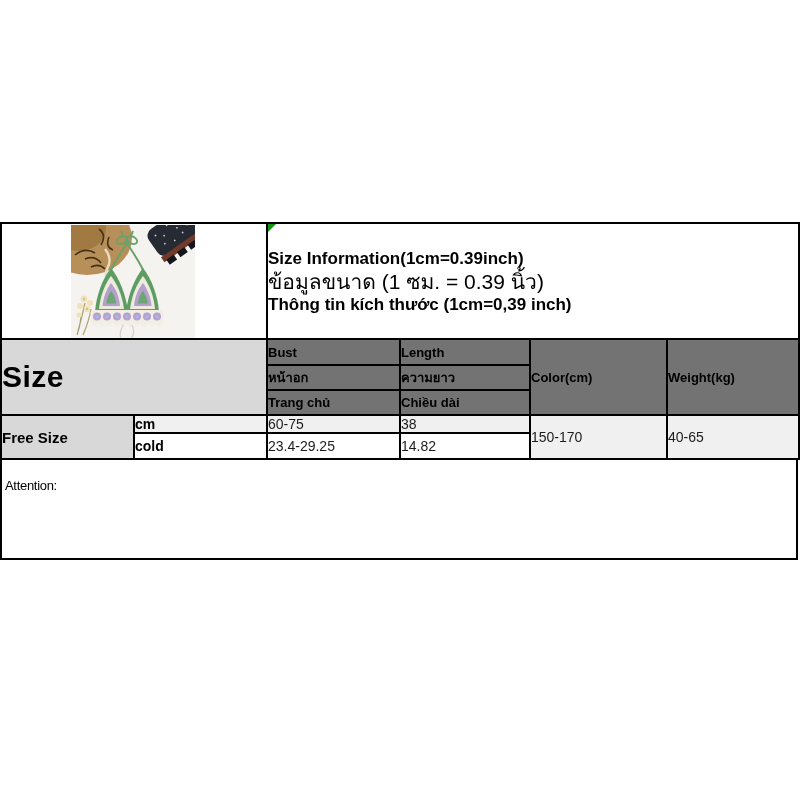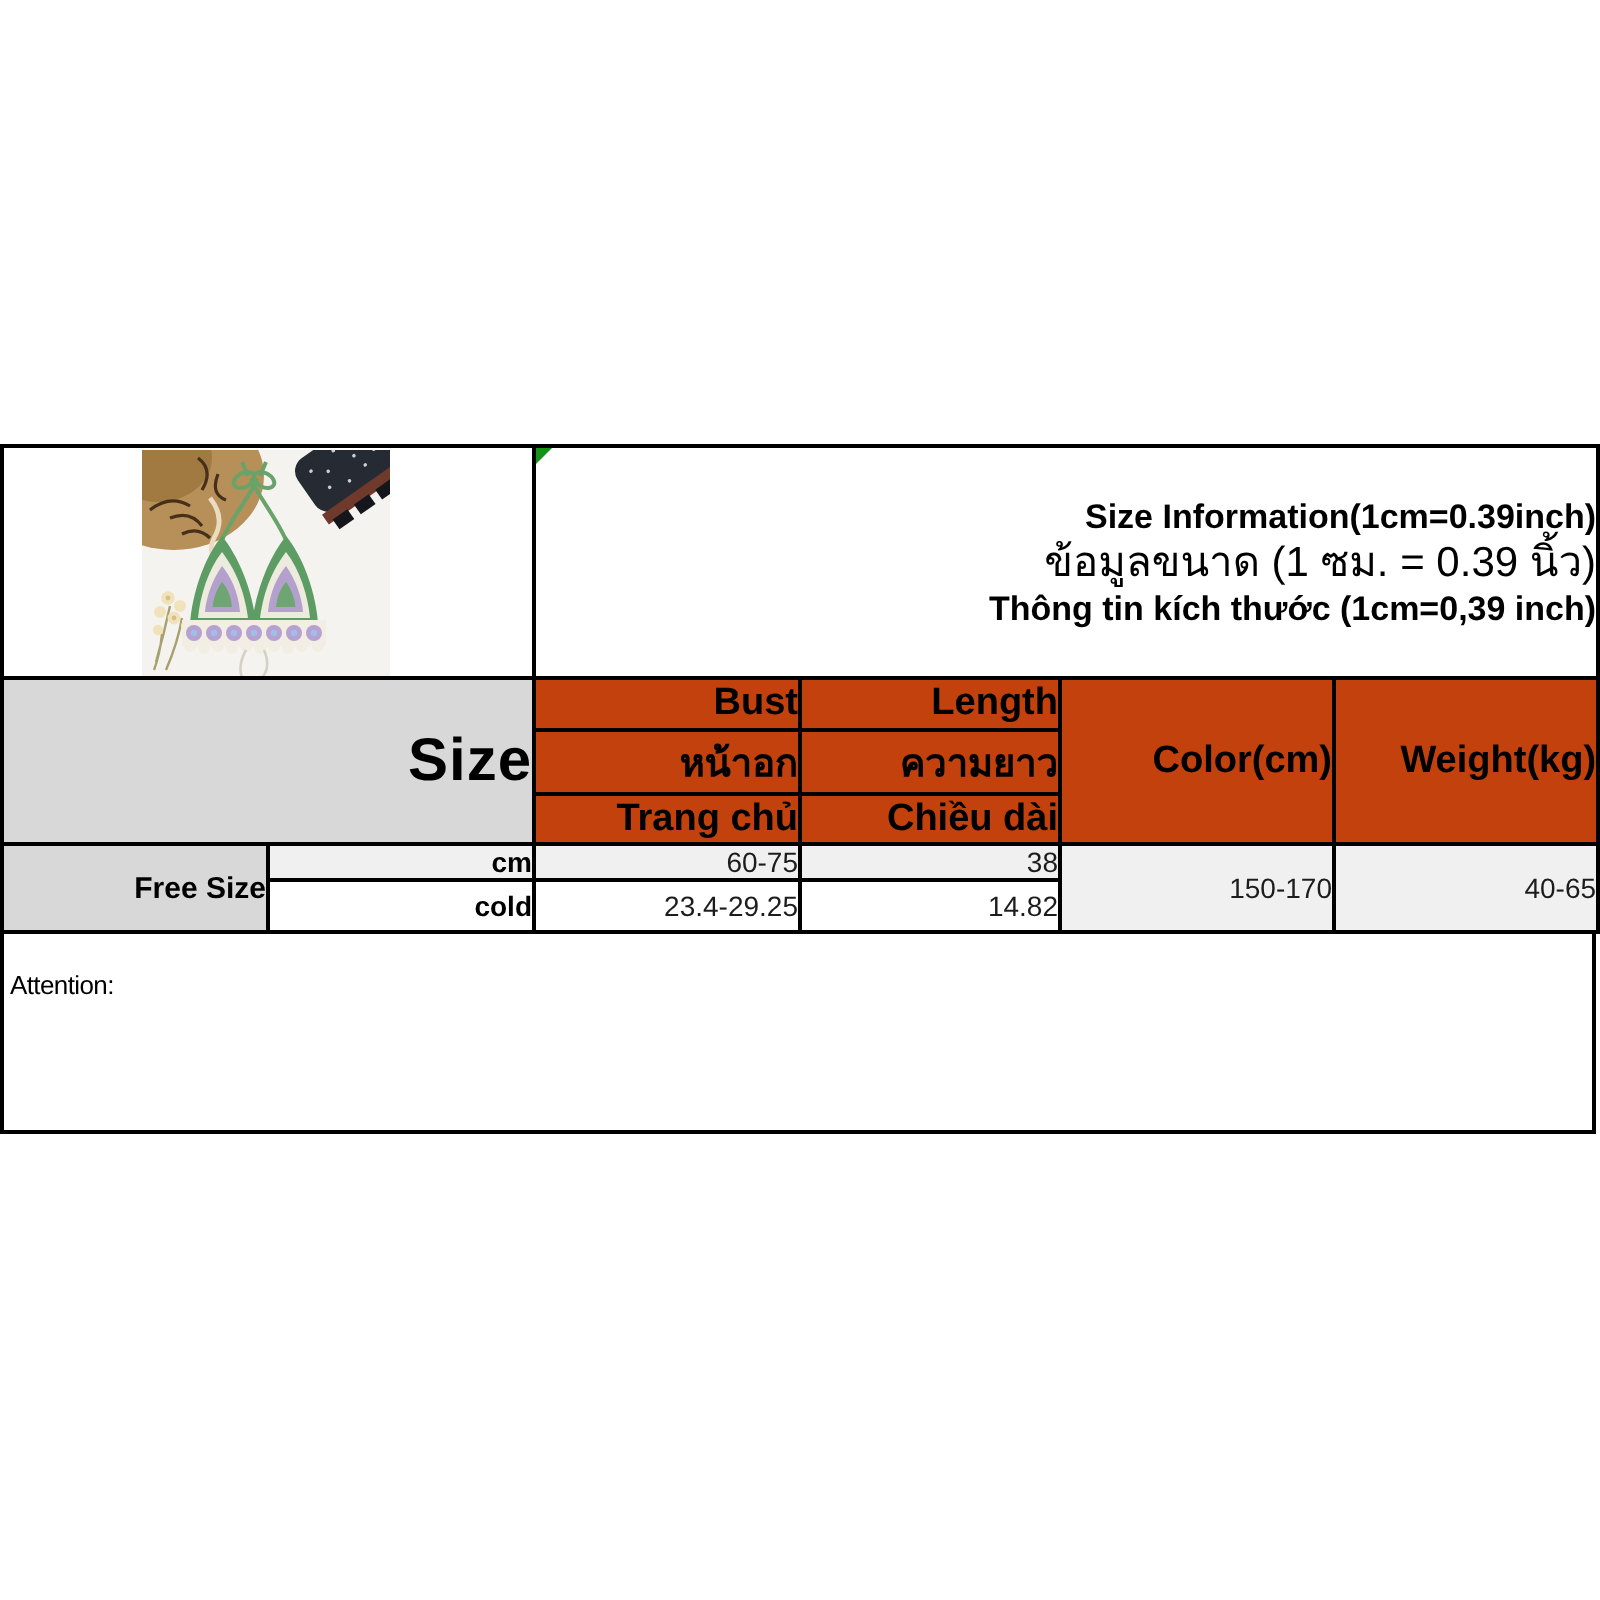--- a/index.html
+++ b/index.html
@@ -4,24 +4,24 @@
 <style>
   html, body { margin:0; padding:0; }
   body {
     width:800px; height:800px; background:#ffffff; position:relative;
     font-family:"Liberation Sans","DejaVu Sans",sans-serif; color:#000;
   }
   .sheet { position:absolute; top:222px; left:0; width:798px; }
 
   table.size-table { border-collapse:collapse; width:798px; table-layout:fixed; }
   table.size-table td {
-    border:2px solid #000; text-align:right; vertical-align:middle;
+    border:2px solid #000; text-align:left; vertical-align:middle;
     padding:0; overflow:hidden;
   }
-  .hdr { background:#c2410c; font-weight:bold; font-size:19px; }
+  .hdr { background:#737373; font-weight:bold; font-size:13px; }
   .tint { background:#f0f0f0; }
   .val { font-size:14px; color:#1c1c1c; font-weight:normal; }
 
   .photo-cell { background:#ffffff; position:relative; }
   .photo-cell svg { position:absolute; left:69px; top:1px; display:block; }
 
   .info-cell { background:#ffffff; position:relative; }
   .info-lines { line-height:23px; }
   .info-en, .info-vi { font-weight:bold; font-size:17px; }
   .info-th { font-weight:normal; font-size:21px; }

